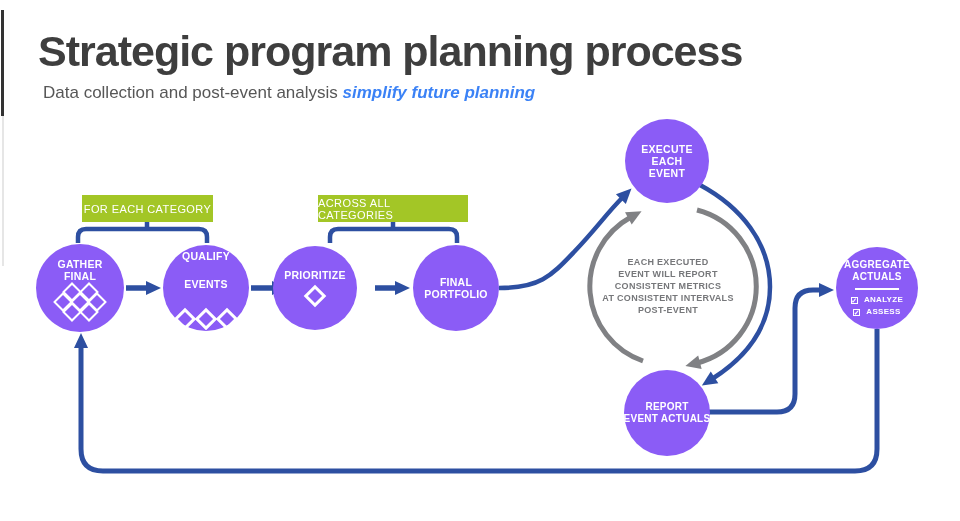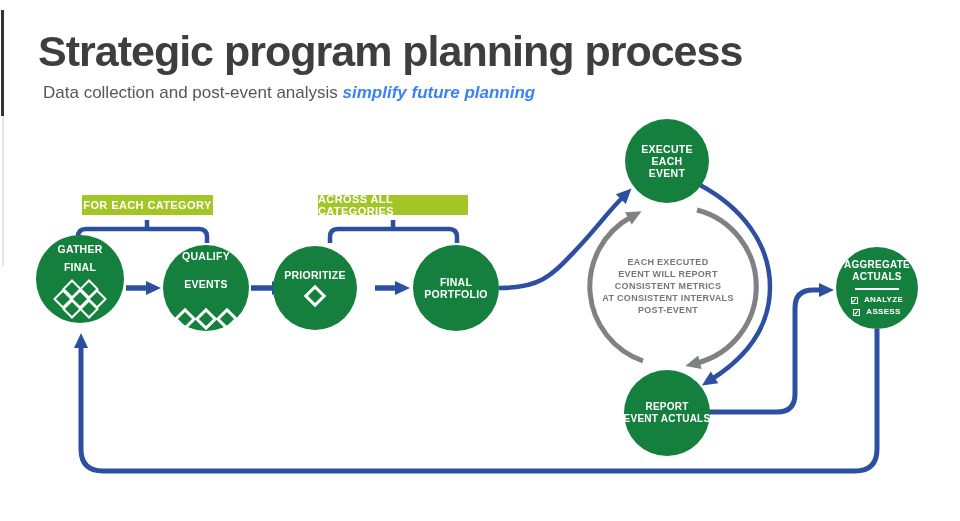--- a/index.html
+++ b/index.html
@@ -19,32 +19,32 @@
   .subtitle b{color:#3b82f6;font-style:italic;}
   
   .edge-artifact{position:absolute;left:1px;top:10px;width:3px;height:106px;background:#333333;}
   .edge-artifact-faint{position:absolute;left:2px;top:116px;width:2px;height:150px;background:#e6e6e6;}
   
   .connectors{position:absolute;left:0;top:0;z-index:1;}
   
   .cat-label{
     position:absolute;z-index:2;background:#a3c626;color:#fff;
     display:flex;align-items:center;justify-content:center;
-    font-size:11px;font-weight:bold;letter-spacing:.4px;height:20px;
+    font-size:11px;font-weight:normal;letter-spacing:.4px;height:27px;
   }
   #lbl-foreach{left:82px;top:195px;width:131px;}
   #lbl-across{left:318px;top:195px;width:150px;}
   
   .node{
-    position:absolute;z-index:2;background:#15803d;border-radius:50%;
+    position:absolute;z-index:2;background:#8b5cf6;border-radius:50%;
     color:#fff;display:flex;flex-direction:column;align-items:center;
     justify-content:center;text-align:center;
   }
   .nl{font-size:10.5px;font-weight:bold;line-height:12px;letter-spacing:.25px;white-space:nowrap;}
-  #n-gather{left:36px;top:235px;width:88px;height:88px;gap:6px;}
+  #n-gather{left:36px;top:244px;width:88px;height:88px;}
   #n-qualify{left:163px;top:245px;width:86px;height:86px;gap:16px;}
   #n-prioritize{left:273px;top:246px;width:84px;height:84px;}
   #n-final{left:413px;top:245px;width:86px;height:86px;}
   #n-execute{left:625px;top:119px;width:84px;height:84px;}
   #n-report{left:624px;top:370px;width:86px;height:86px;}
   #n-aggregate{left:836px;top:247px;width:82px;height:82px;}
   
   .dm{display:inline-block;box-sizing:border-box;border:2.5px solid #fff;transform:rotate(45deg);}
   .d14{width:14px;height:14px;}
   .d16{width:16px;height:16px;border-width:3px;}

